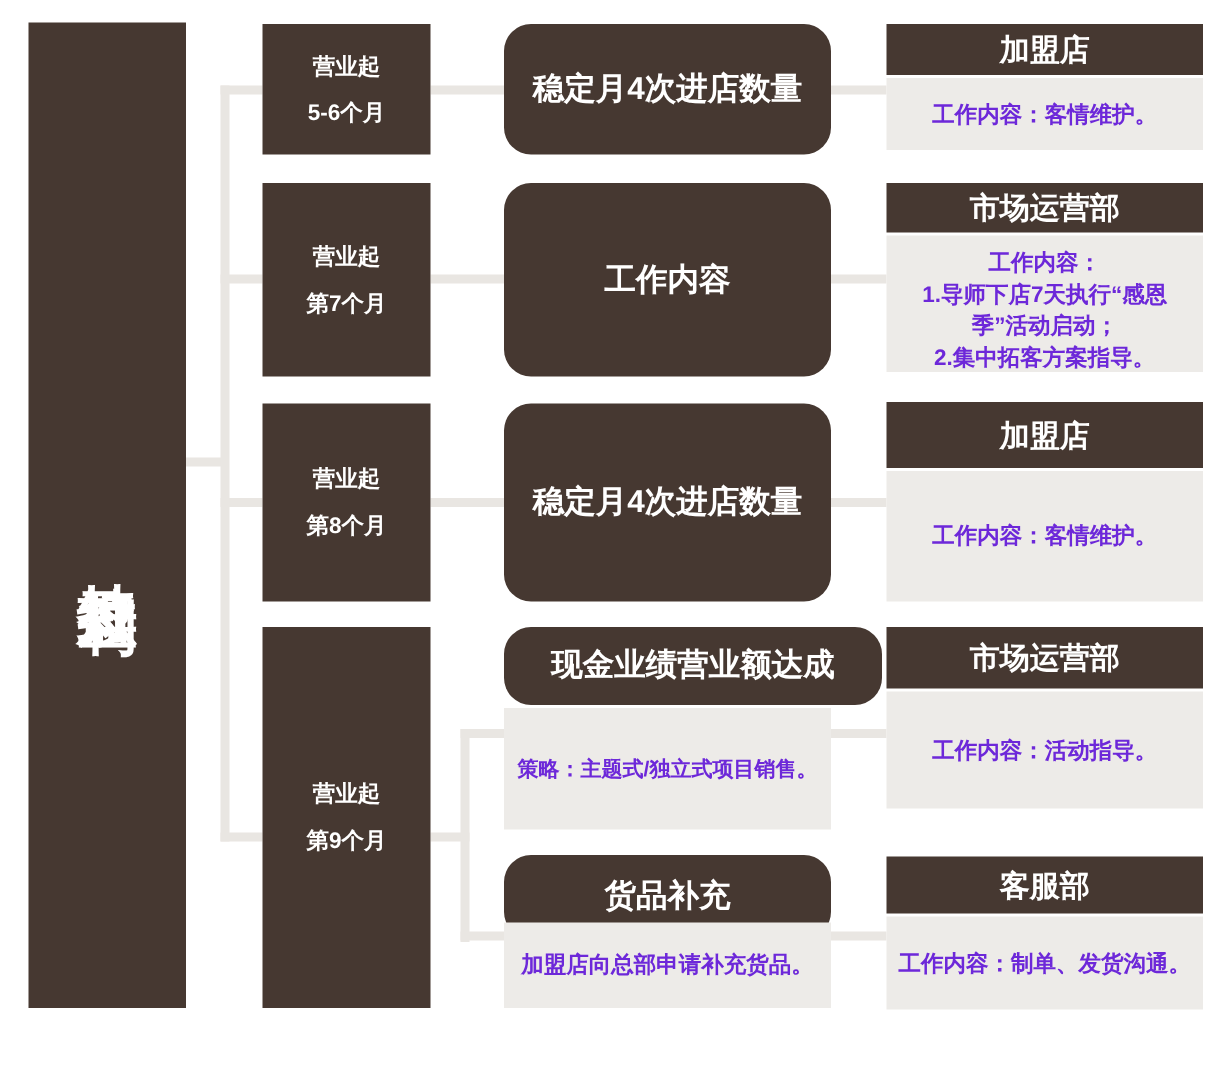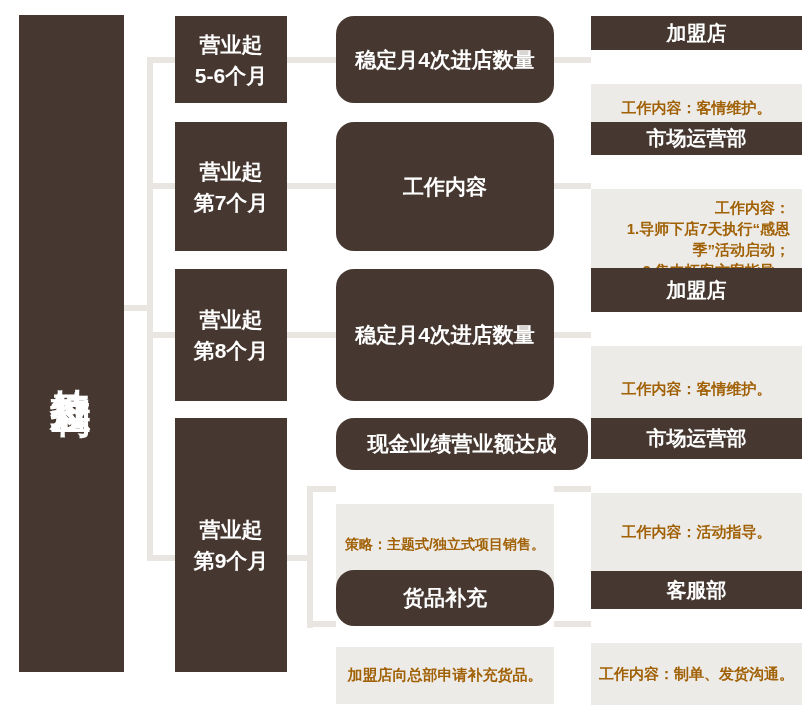--- a/index.html
+++ b/index.html
@@ -20,36 +20,35 @@
     background: #463831;
     color: #ffffff;
     display: flex;
     align-items: center;
     justify-content: center;
     text-align: center;
     font-weight: 700;
   }
   .box-light {
     background: #edebe8;
-    color: #a16207;
+    color: #6d28d9;
     display: flex;
     align-items: center;
     justify-content: center;
     text-align: center;
     font-weight: 700;
     font-size: 15px;
-    margin-top: 32px;
   }
-  .stage { font-size: 21px; line-height: 31px; white-space: pre-line; }
+  .stage { font-size: 15px; line-height: 31px; white-space: pre-line; }
   .task  { font-size: 21px; line-height: 28px; border-radius: 18px; }
   .dept  { font-size: 20px; }
   .ml {
     justify-content: flex-start;
     align-items: flex-start;
-    text-align: right;
+    text-align: center;
     white-space: pre-line;
     padding: 8px 12px;
     line-height: 21px;
   }
   .root-label {
     writing-mode: vertical-rl;
     text-orientation: upright;
     font-size: 40px;
     font-weight: 700;
     letter-spacing: 3px;

